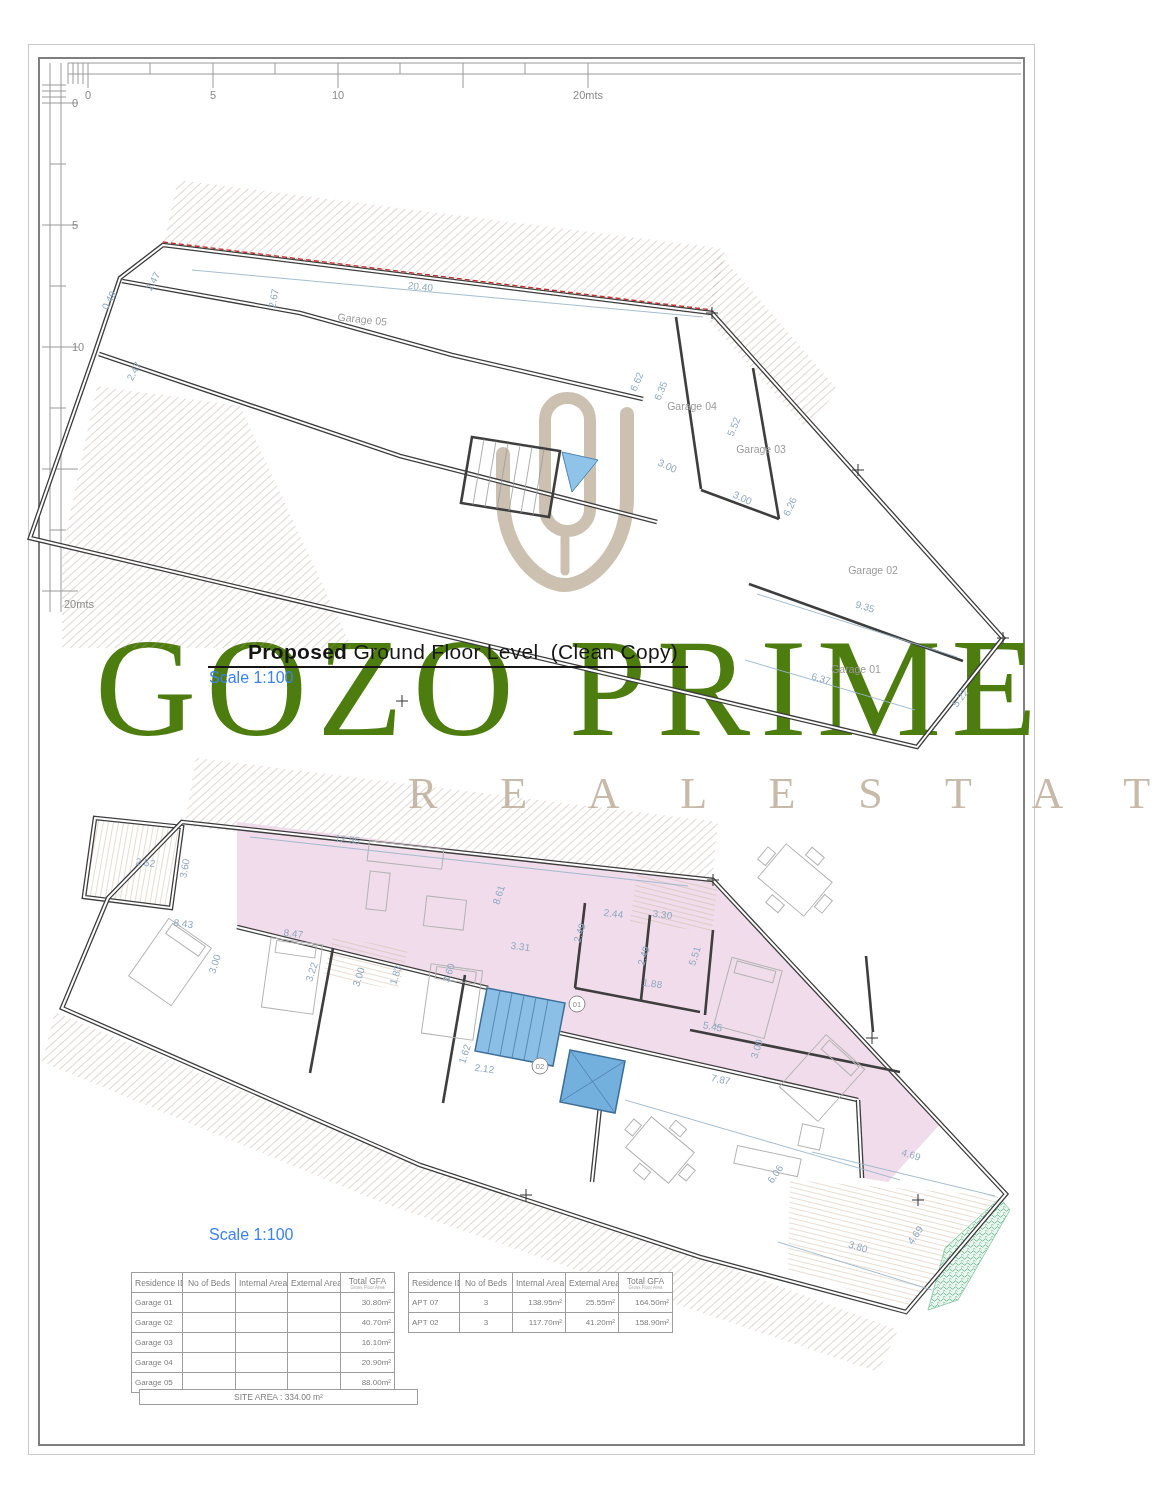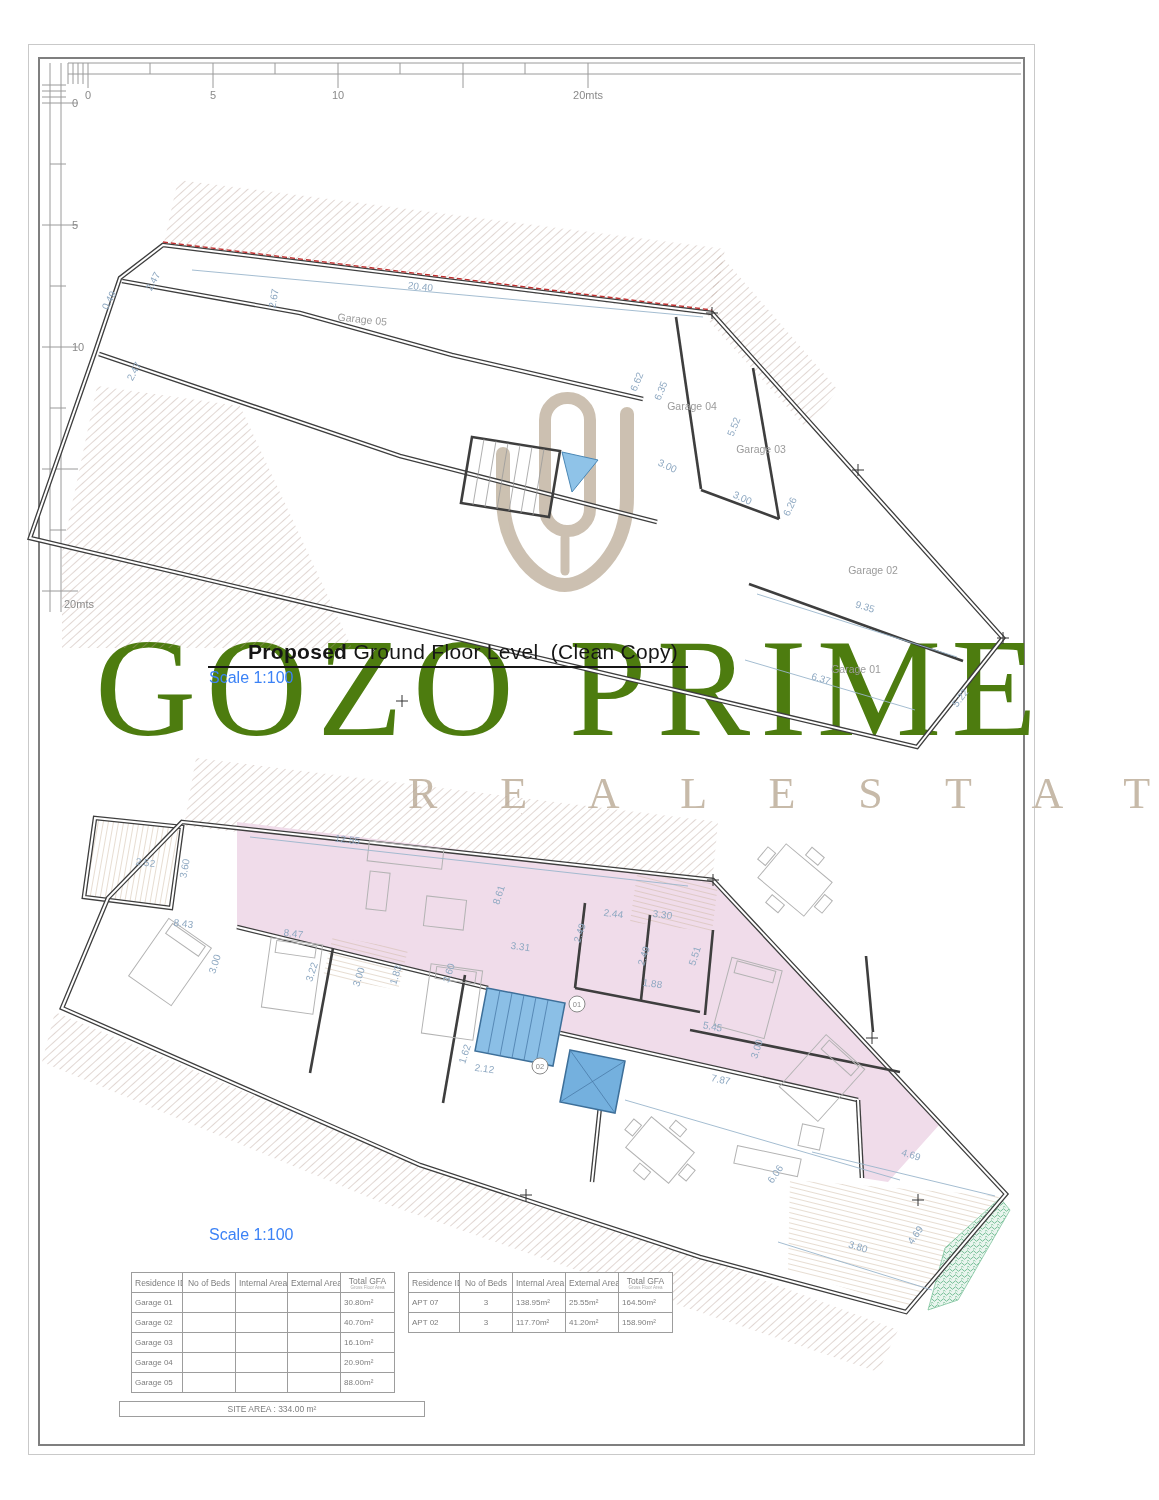--- a/index.html
+++ b/index.html
@@ -22,26 +22,26 @@
   .gf-title{left:208px;top:640px;}
   .gf-scale{left:209px;top:669px;}
   .ff-title{left:208px;top:1196px;}
   .ff-scale{left:209px;top:1226px;}
   table.dtable{position:absolute;border-collapse:collapse;table-layout:fixed;
         font-size:8px;color:#7d7d7d;background:#fff;}
   .dtable th,.dtable td{border:1px solid #9d9d9d;height:19px;padding:0 3px;
         font-weight:normal;white-space:nowrap;overflow:hidden;}
   .dtable th{text-align:center;font-size:8.5px;}
   .dtable td.idc{text-align:left;}
-  .dtable td.num{}
+  .dtable td.num{text-align:right;}
   .gfa-note{display:block;font-size:4.5px;line-height:3px;color:#aaa;}
   .site-table{position:absolute;border-collapse:collapse;font-size:8.5px;color:#7d7d7d;background:#fff;}
   .site-table td{border:1px solid #9d9d9d;height:14px;text-align:center;padding:0 4px;}
   .t-garage{left:131px;top:1272px;width:263px;}
-  .t-site{left:119px;top:1389px;width:306px;margin-top:12px;}
+  .t-site{left:139px;top:1389px;width:279px;}
   .t-apt{left:408px;top:1272px;width:264px;}
   
   .wallA{fill:none;stroke:#3e3e3e;stroke-width:4.6;stroke-linejoin:miter;}
   .wallB{fill:none;stroke:#ffffff;stroke-width:2;stroke-linejoin:miter;}
   .wthin{fill:none;stroke:#3e3e3e;stroke-width:2.6;}
   .tread{stroke:#9a9a9a;stroke-width:.8;fill:none;}
   .ftread{stroke:#4a7ba8;stroke-width:.8;fill:none;}
   .furn{stroke:#b3b3b3;stroke-width:1;fill:none;}
   .dim{fill:#8fa9c2;font-size:10px;text-anchor:middle;}
   .room{fill:#9b9b9b;font-size:10.5px;text-anchor:middle;}

